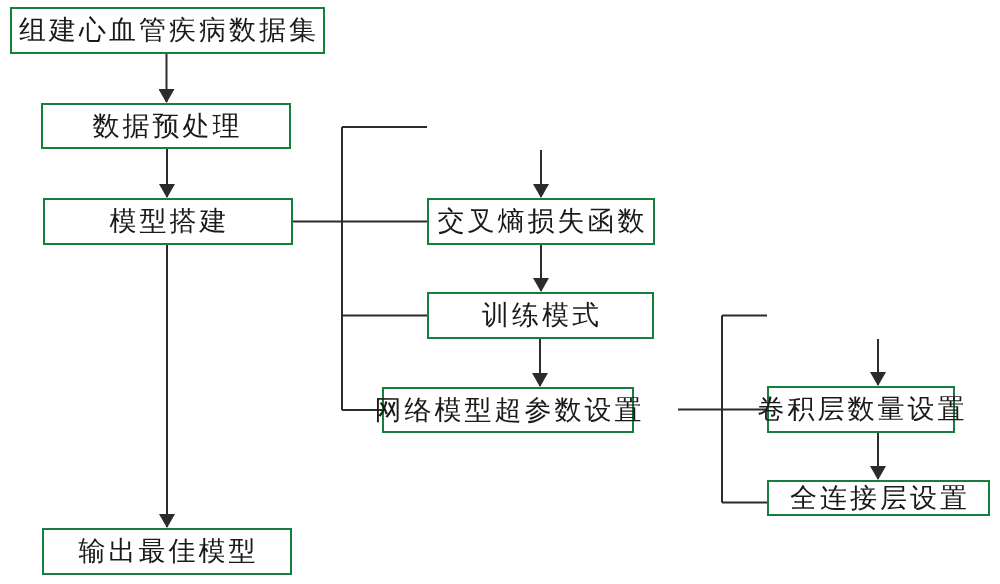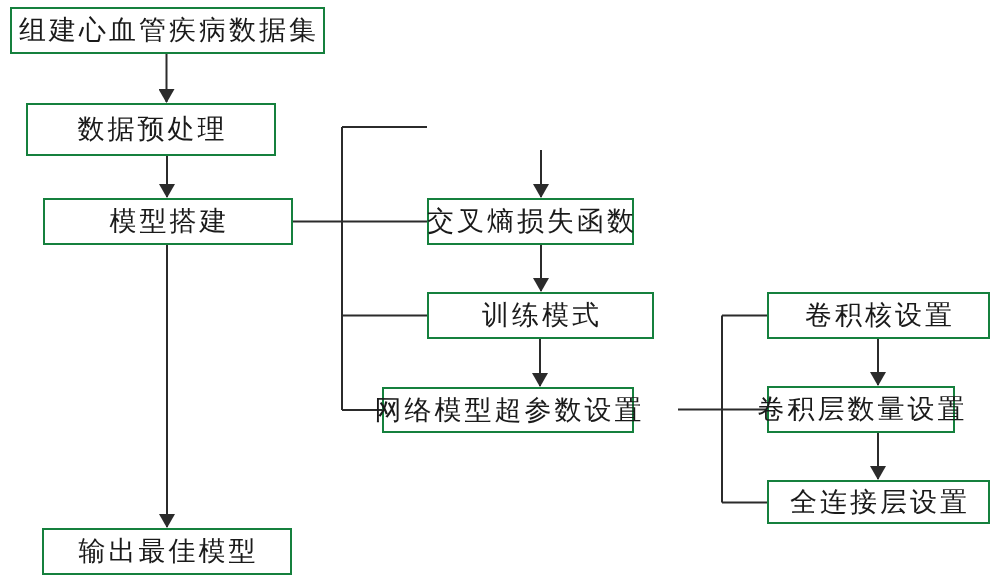--- a/index.html
+++ b/index.html
@@ -29,32 +29,32 @@
   .node span {
     font-size: 27px;
     letter-spacing: 3px;
     color: #1a1a1a;
     white-space: nowrap;
     line-height: 1;
     margin-left: 3px; 
   }
   
   #n-build   { left: 10px;  top: 7px;   width: 315px; height: 47px; }
-  #n-prep    { left: 26px;  top: 103px; width: 250px; height: 53px; }
+  #n-prep    { left: 41px;  top: 103px; width: 250px; height: 46px; }
   #n-model   { left: 43px;  top: 198px; width: 250px; height: 47px; }
   #n-output  { left: 42px;  top: 528px; width: 250px; height: 47px; }
   
   #n-act     { left: 427px; top: 104px; width: 228px; height: 46px; }
-  #n-xent    { left: 427px; top: 198px; width: 207px; height: 47px; }
+  #n-xent    { left: 427px; top: 198px; width: 228px; height: 47px; }
   #n-train   { left: 427px; top: 292px; width: 227px; height: 47px; font-family: Liberation Serif, serif; }
   #n-hyper   { left: 382px; top: 387px; width: 252px; height: 46px; }
   
   #n-kernel  { left: 767px; top: 292px; width: 223px; height: 47px; }
   #n-layers  { left: 767px; top: 386px; width: 188px; height: 47px; }
-  #n-fc      { left: 767px; top: 480px; width: 223px; height: 44px; }
+  #n-fc      { left: 767px; top: 480px; width: 223px; height: 36px; }
 </style>
 </head>
 <body>
 
 <div class="canvas">
 
   <svg class="wires" viewBox="0 0 1000 584" xmlns="http://www.w3.org/2000/svg">
     <defs>
       <marker id="ah" viewBox="0 0 14 16" markerWidth="14" markerHeight="16" refX="13" refY="8" orient="auto" markerUnits="userSpaceOnUse">
         <path d="M0,0 L14,8 L0,16 Z" fill="#2b2b2b"></path>
@@ -102,23 +102,20 @@
   <div class="node" id="n-xent">
     <span>交叉熵损失函数</span>
   </div>
   <div class="node" id="n-train">
     <span>训练模式</span>
   </div>
   <div class="node" id="n-hyper">
     <span>网络模型超参数设置</span>
   </div>
 
-  <div class="node" id="n-kernel">
-    <span>卷积核设置</span>
-  </div>
   <div class="node" id="n-layers">
     <span>卷积层数量设置</span>
   </div>
   <div class="node" id="n-fc">
     <span>全连接层设置</span>
   </div>
 
 </div>
 
 </body></html>

